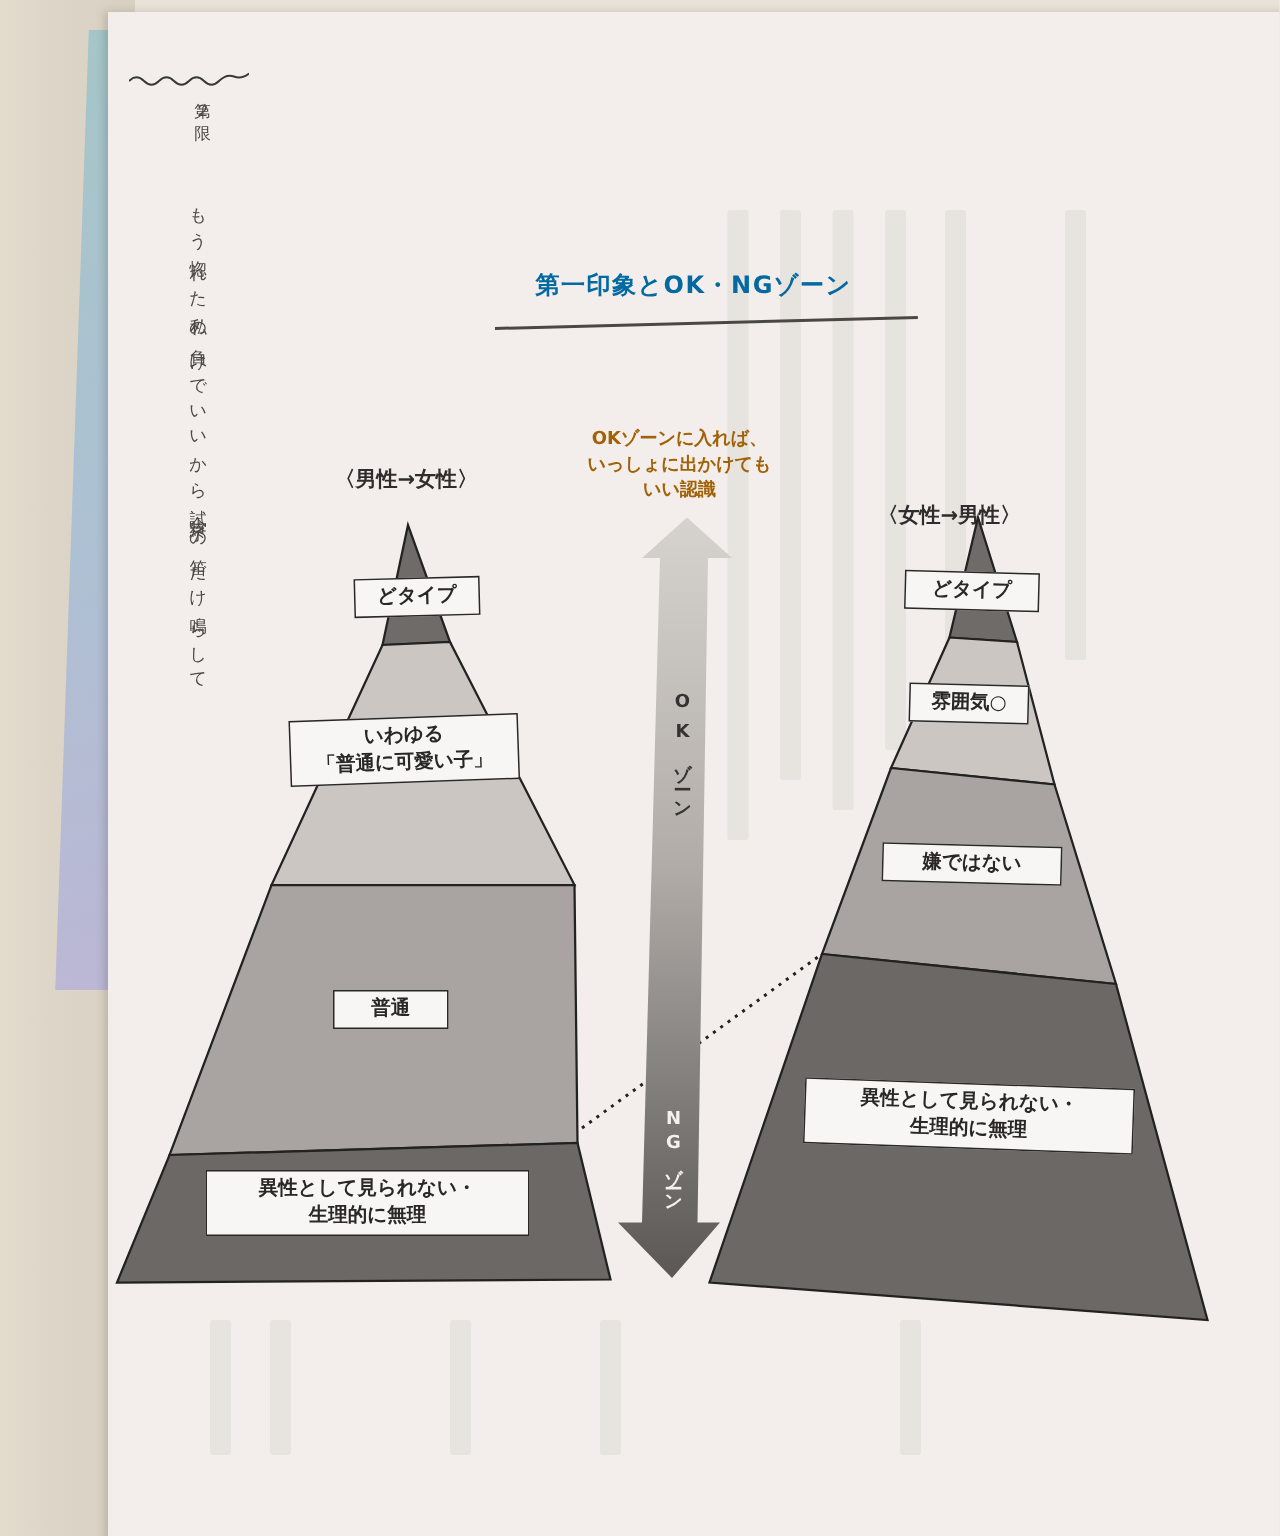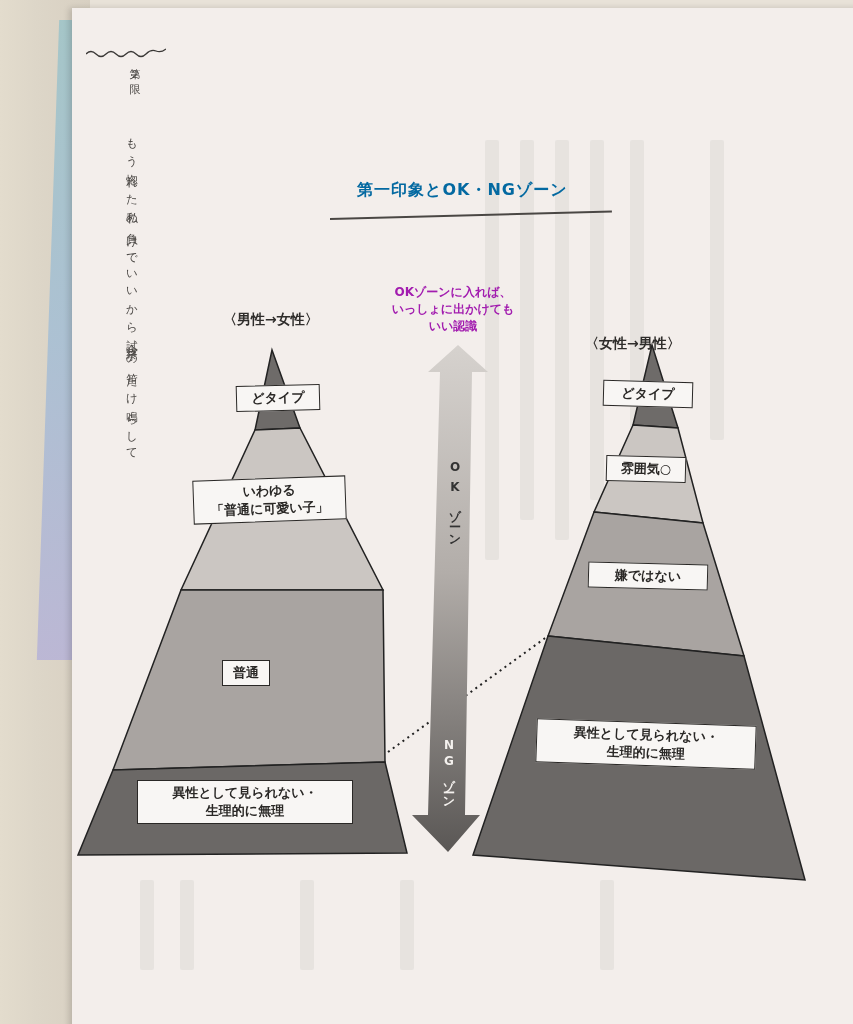--- a/index.html
+++ b/index.html
@@ -34,21 +34,21 @@
   .chap { left:126px; top:60px; font-size:11px; letter-spacing:2px; }
   .subtitle { left:124px; top:130px; font-size:11.5px; letter-spacing:4px; }
   .wave { position:absolute; left:86px; top:40px; }
   .title {
     position:absolute; left:333px; top:180px; font-size:16px; font-weight:bold;
     color:#0369a1; letter-spacing:1px;margin-left:24px;
   }
   .title-rule { position:absolute; left:330px; top:218px; width:282px; height:2px; background:#4a4744; transform:rotate(-1.5deg); transform-origin:left; }
   .caption {
     position:absolute; left:378px; top:284px; width:150px; text-align:center;
-    font-size:12px; font-weight:bold; line-height:17px; color:#a21caf;
+    font-size:12px; font-weight:bold; line-height:17px; color:#a16207;
   }
   .heading {
     position:absolute; font-size:14px; font-weight:bold; color:#2f2d2b;
   }
   .h-left { left:223px; top:311px;text-align:right; }
   .h-right { left:585px; top:311px;margin-top:24px; }
   svg.diagram { position:absolute; left:0; top:0; }
   .label {
     position:absolute; background:#f8f6f4; border:1.5px solid #2a2826;
     color:#2a2826; font-size:13px; font-weight:bold; text-align:center;
@@ -128,21 +128,21 @@
 </svg>
 
 <div class="zone-text" style="left:446px;top:460px;color:#333">OKゾーン</div>
 <div class="zone-text" style="left:440px;top:738px;color:#f4f1ee;letter-spacing:2px">NGゾーン</div>
 
 <div class="label" style="left:236px;top:385px;width:84px;transform:rotate(-1.5deg)">どタイプ</div>
 <div class="label" style="left:193px;top:478px;width:153px;transform:rotate(-2deg)">
   <div>いわゆる</div>
   <div>「普通に可愛い子」</div>
 </div>
-<div class="label" style="left:222px;top:660px;width:48px">普通</div>
+<div class="label" style="left:222px;top:660px;width:77px">普通</div>
 <div class="label" style="left:137px;top:780px;width:216px">
   <div>異性として見られない・</div>
   <div>生理的に無理</div>
 </div>
 
 <div class="label" style="left:603px;top:381px;width:90px;transform:rotate(1.5deg)">どタイプ</div>
 <div class="label" style="left:606px;top:456px;width:80px;transform:rotate(1.5deg)">雰囲気○</div>
 <div class="label" style="left:588px;top:563px;width:120px;transform:rotate(1.5deg)">嫌ではない</div>
 <div class="label" style="left:536px;top:722px;width:220px;transform:rotate(2deg)">
   <div>異性として見られない・</div>

